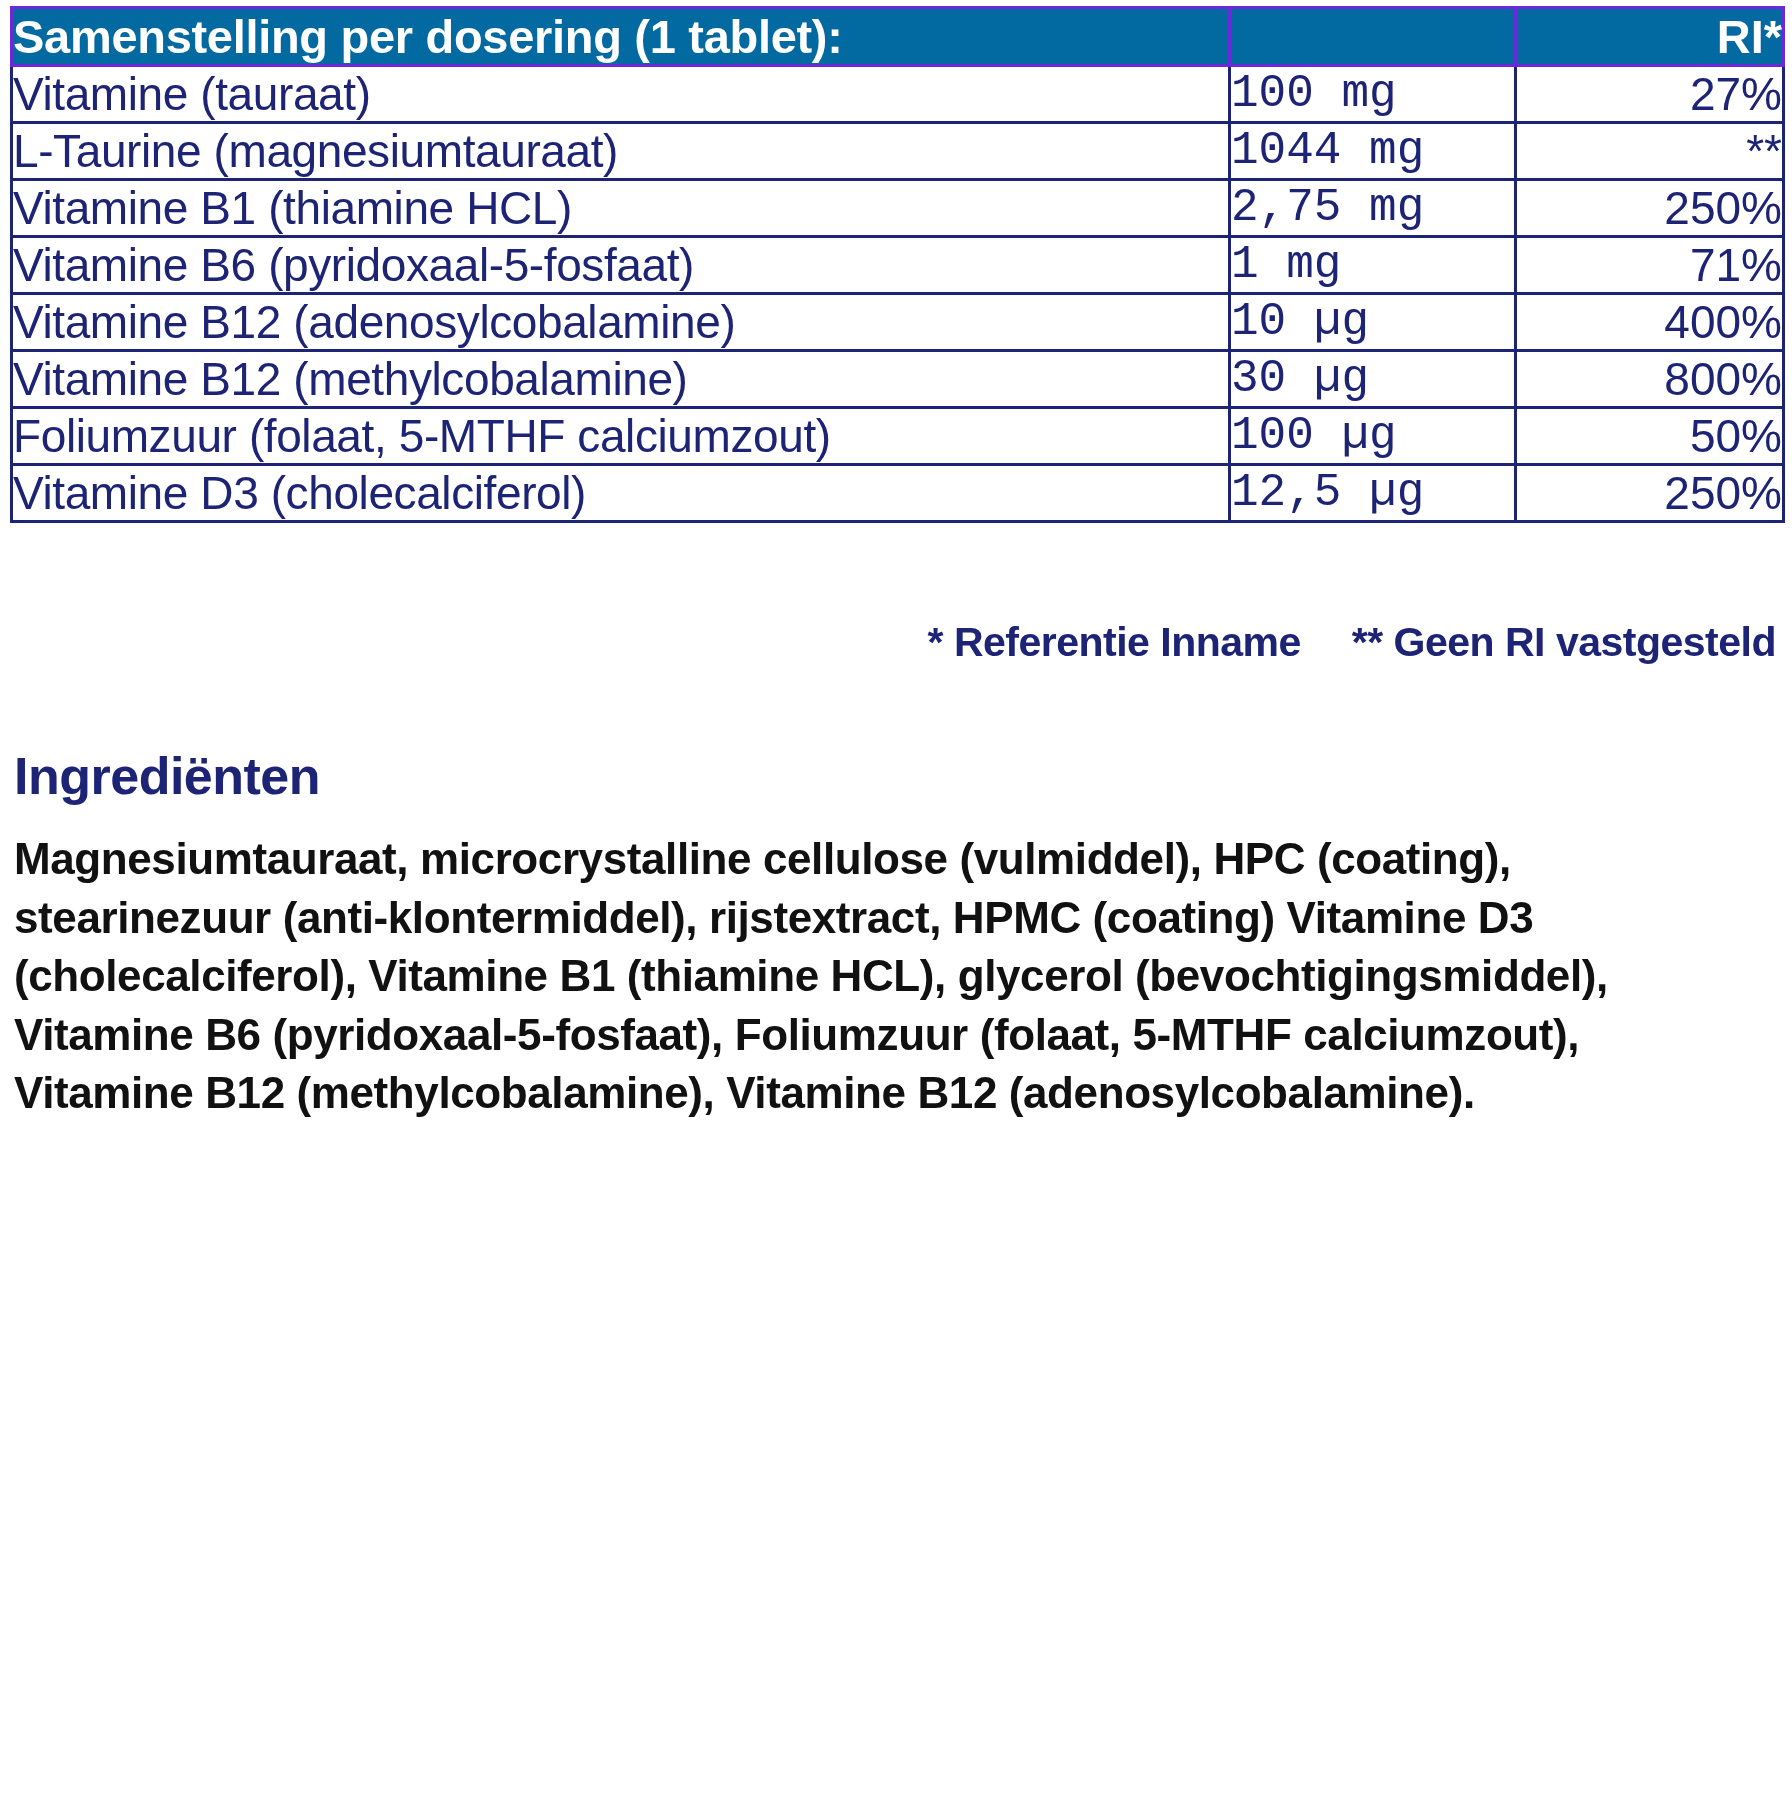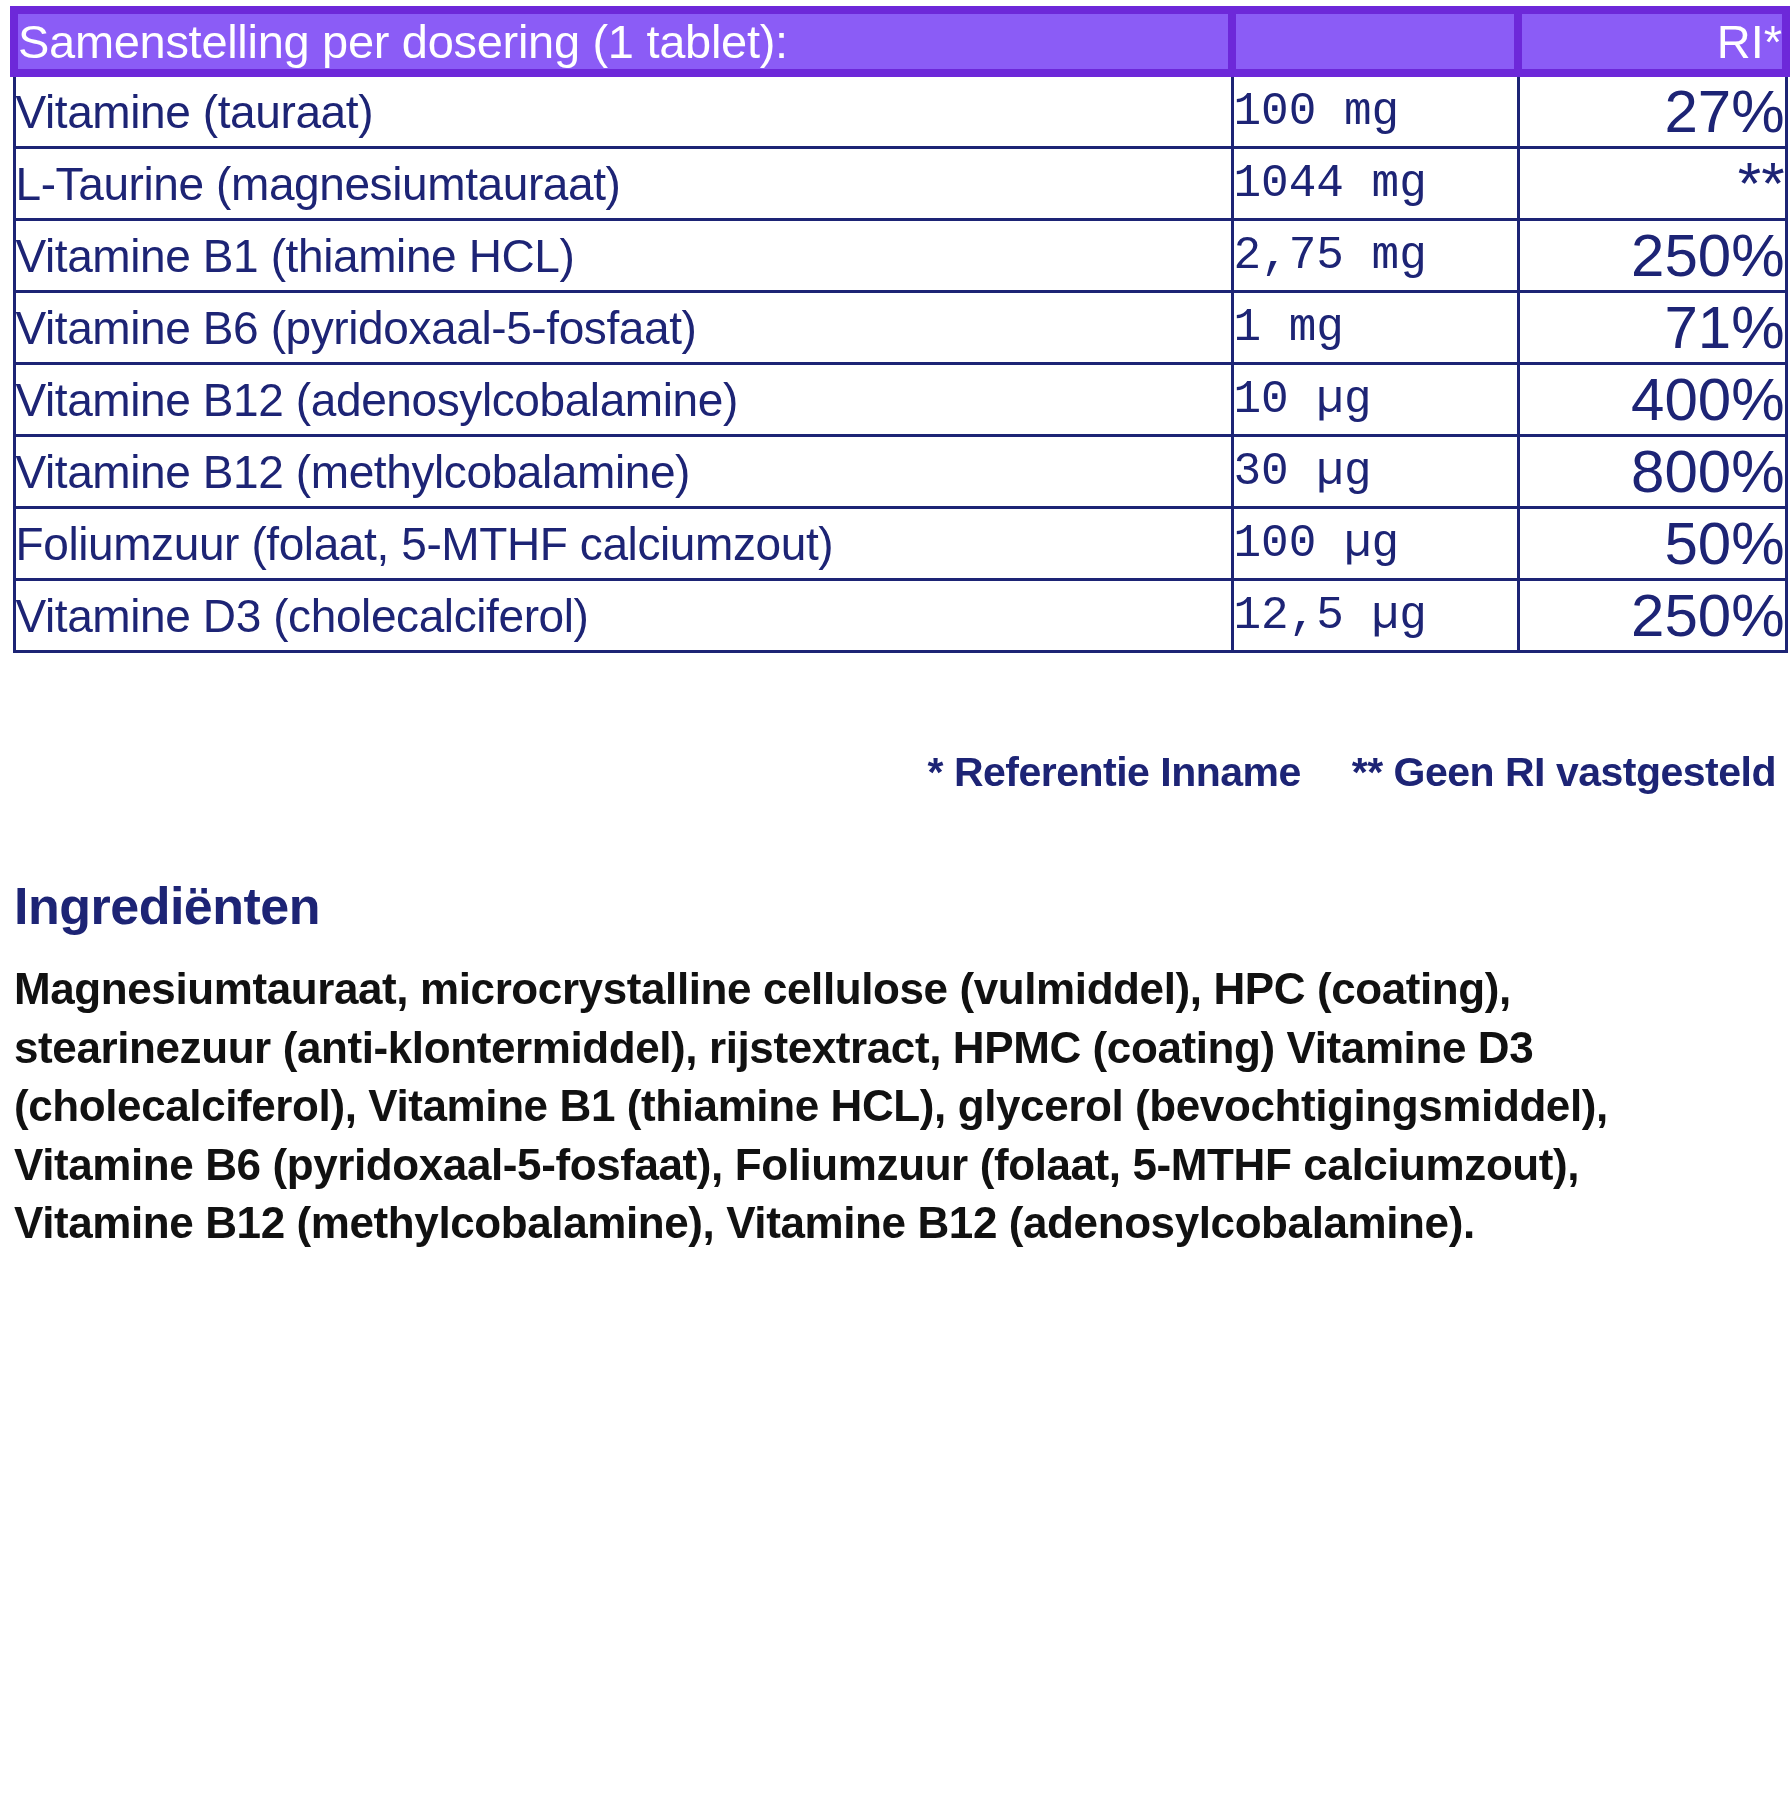--- a/index.html
+++ b/index.html
@@ -28,23 +28,24 @@
     border-collapse: collapse;
     table-layout: fixed;
     margin-top: 6px;
   }
   .nutri-table td, .nutri-table th {
     border: 3px solid #1d2475;
     padding: 0;
     vertical-align: middle;
   }
   .hdr-row th {
-    background: #8b5cf6;
+    background: #0369a1;
     color: #ffffff;
-    border: 8px solid #6d28d9;
+    border: 3px solid #6d28d9;
+    font-weight: bold;
   }
   .hdr-title {
     text-align: left;
     font-size: 47px;
     font-weight: normal;
     padding: 16px 0 20px 42px;
     letter-spacing: -0.3px;
   }
   .hdr-ri {
     text-align: right;
@@ -60,21 +61,21 @@
     white-space: nowrap;
   }
   .col-amount {
     font-size: 46px;
     text-align: left;
     padding: 9px 30px 13px 0;
     white-space: nowrap;
     font-family: Liberation Mono, monospace;
   }
   .col-ri {
-    font-size: 60px;
+    font-size: 46px;
     text-align: right;
     padding: 9px 34px 13px 0;
     white-space: nowrap;
   }
 
   
   .footnotes {
     margin-top: 96px;
     text-align: right;
     font-size: 41px;

